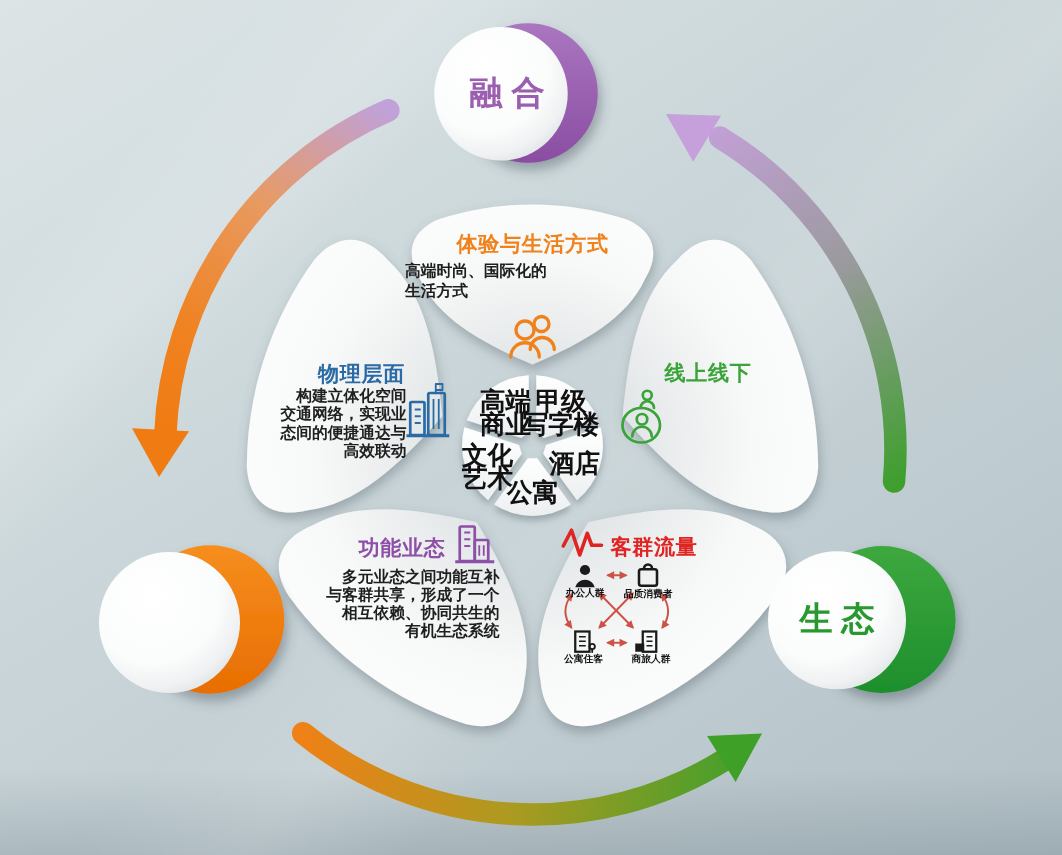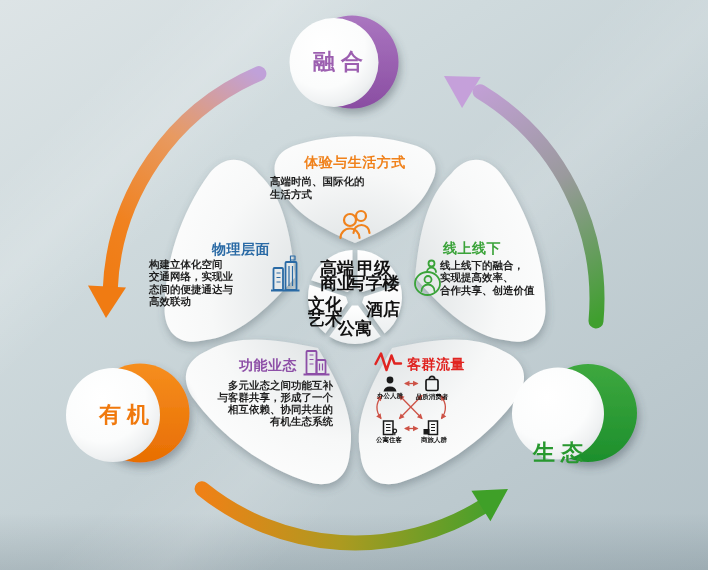--- a/index.html
+++ b/index.html
@@ -188,29 +188,26 @@
       <path d="M381.5 396 C375.5 403.5 375.5 411 381 418.5"></path>
       <path d="M441 396 C446.8 403.5 446.8 411 441.5 418.5"></path>
     </g>
   </svg>
 
   <div class="t ctr title" style="left:355px;top:163px;color:#f0821c;">体验与生活方式</div>
   <div class="t body" style="left:270px;top:175px;width:170px;text-align:left;line-height:13px;">高端时尚、国际化的
 生活方式</div>
 
   <div class="t ctr title" style="left:241px;top:250px;color:#2a6aa5;">物理层面</div>
-  <div class="t body" style="left:149px;top:258px;width:122px;text-align:left;">构建立体化空间
+  <div class="t body" style="left:149px;top:258px;width:122px;text-align:right;">构建立体化空间
 交通网络，实现业
 态间的便捷通达与
 高效联动</div>
 
   <div class="t title" style="left:443px;top:240px;color:#3aa339;">线上线下</div>
-  <div class="t body" style="left:440px;top:259px;width:110px;text-align:left;">线上线下的融合，
-实现提高效率、
-合作共享、创造价值</div>
 
   <div class="t ctr title" style="left:268px;top:366px;color:#8d4fa7;">功能业态</div>
   <div class="t body" style="left:205px;top:380px;width:128px;text-align:right;line-height:11.9px;">多元业态之间功能互补
 与客群共享，形成了一个
 相互依赖、协同共生的
 有机生态系统</div>
 
   <div class="t title" style="left:407px;top:356px;color:#e02421;">客群流量</div>
   <div class="t mini-label" style="left:360px;top:391.5px;width:60px;">办公人群</div>
   <div class="t mini-label" style="left:402px;top:392.5px;width:60px;">品质消费者</div>
@@ -220,15 +217,14 @@
   <div class="t ctr hub-label" style="left:337px;top:276px;">高端
 商业</div>
   <div class="t ctr hub-label" style="left:374px;top:276px;">甲级
 写字楼</div>
   <div class="t ctr hub-label" style="left:383px;top:310px;">酒店</div>
   <div class="t ctr hub-label" style="left:355px;top:329px;">公寓</div>
   <div class="t ctr hub-label" style="left:325px;top:312px;">文化
 艺术</div>
 
   <div class="t ctr node-label" style="left:338px;top:62px;color:#9c5fb0;">融合</div>
-  <div class="t ctr node-label" style="left:124px;top:415px;color:#f0790d;">有机</div>
-  <div class="t ctr node-label" style="left:558px;top:413px;color:#28982f;margin-top:40px;">生态</div>
+  <div class="t ctr node-label" style="left:558px;top:413px;color:#28982f;">生态</div>
 </div>
 
 </body></html>

